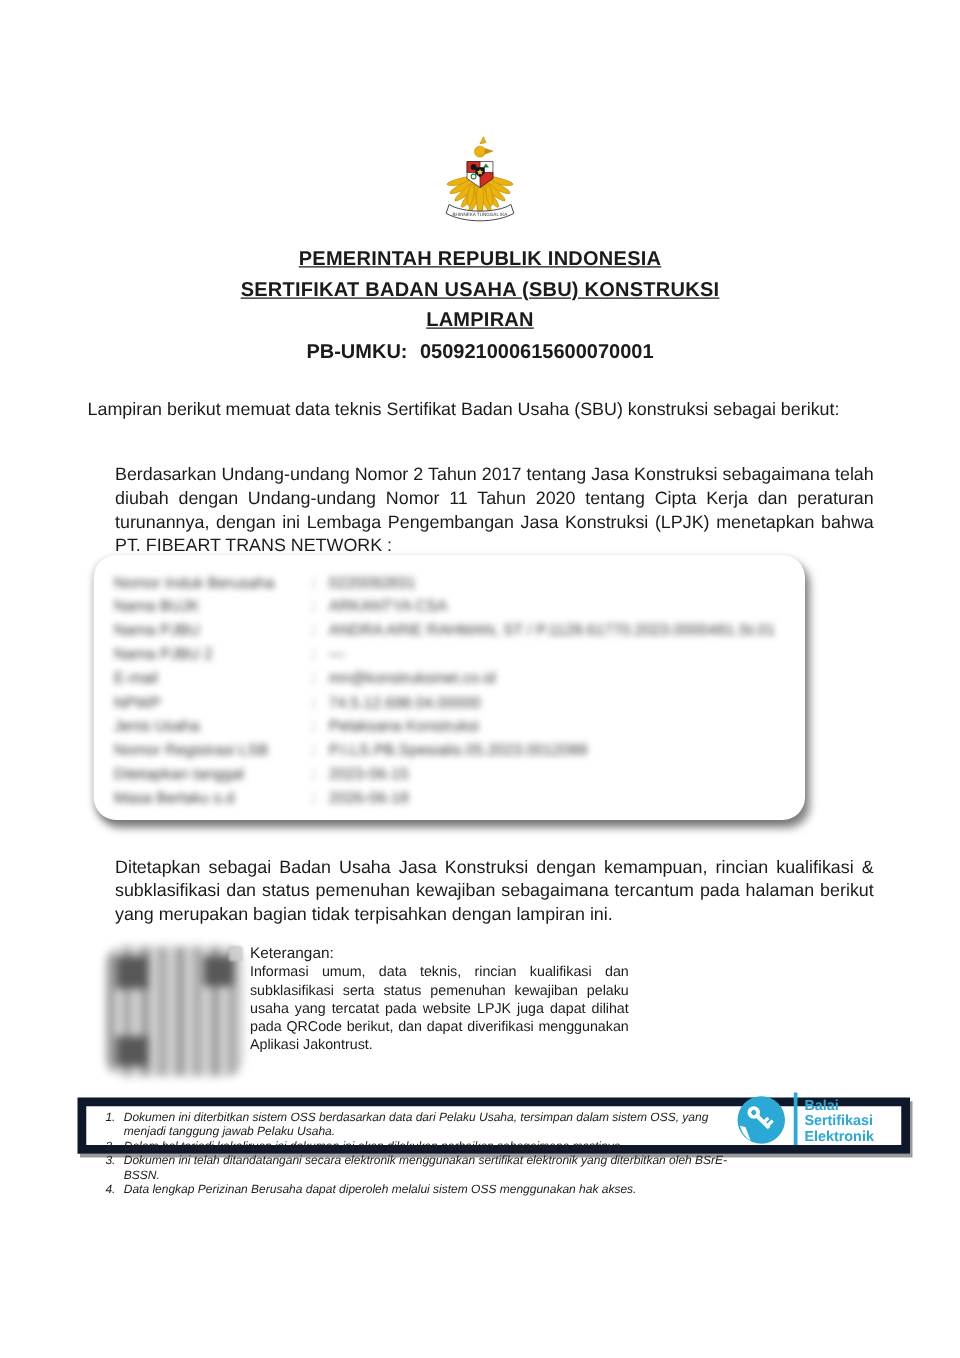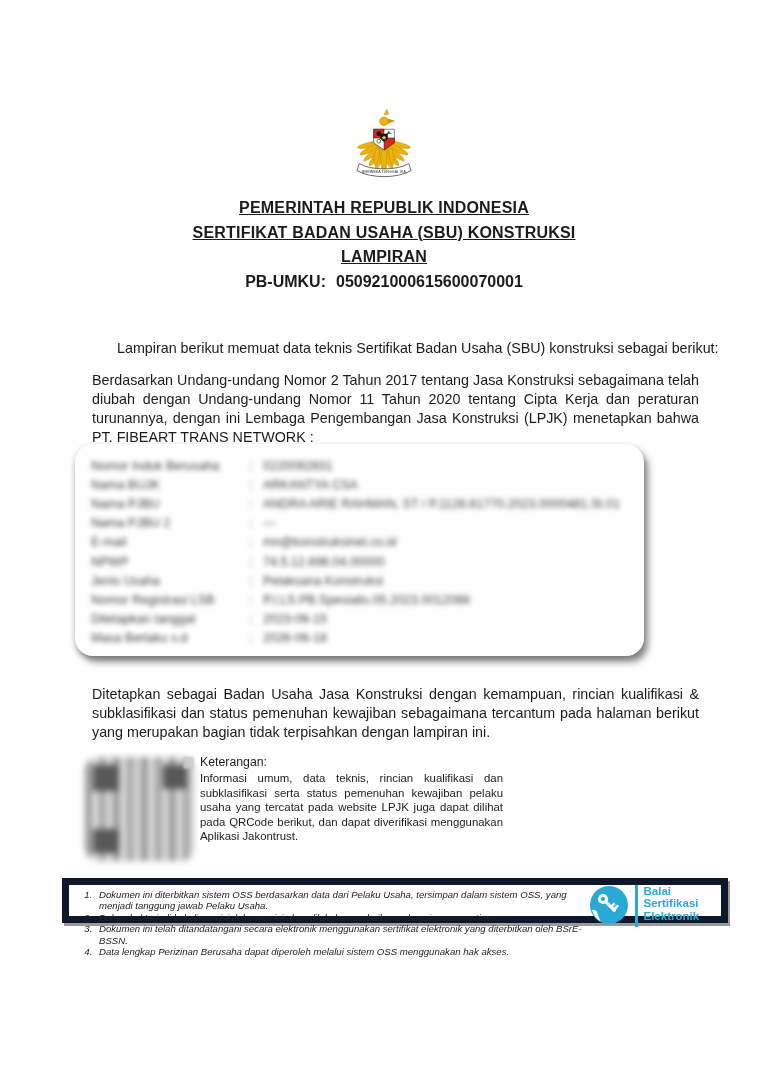--- a/index.html
+++ b/index.html
@@ -8,21 +8,21 @@
     font-family:"Liberation Sans","DejaVu Sans",sans-serif;color:#1b1b1b;overflow:hidden;
   }
   
   .emblem{position:absolute;top:95px;left:50%;transform:translateX(-50%);}
   
   .title-block{position:absolute;top:196px;left:0;right:0;text-align:center;}
   .title-line{font-weight:bold;font-size:16px;line-height:24.5px;letter-spacing:.2px;text-decoration:underline;}
   .pb-line{font-weight:bold;font-size:16px;line-height:24.5px;}
   .pb-line .pb-value{margin-left:10px;}
   
-  .intro-par{position:absolute;top:339px;left:70px;width:630px;font-size:14.3px;line-height:19px;margin-left:47px;}
+  .intro-par{position:absolute;top:319px;left:70px;width:630px;font-size:14.3px;line-height:19px;}
   .legal-par{position:absolute;top:371px;left:92px;width:607px;font-size:14.3px;line-height:19px;text-align:justify;}
   .closing-par{position:absolute;top:685px;left:92px;width:607px;font-size:14.3px;line-height:19px;text-align:justify;}
   
   .data-card{
     position:absolute;top:444px;left:75px;width:569px;height:212px;box-sizing:border-box;
     background:#fff;border-radius:18px;box-shadow:4px 6px 7px rgba(40,40,40,.55), -1px 2px 5px rgba(80,80,80,.25);
     padding:12px 18px 8px 16px;
   }
   .card-row{display:flex;height:19.2px;align-items:center;font-size:12.5px;color:#3d3d3d;
     filter:blur(2.7px);white-space:nowrap;overflow:hidden;}
@@ -48,21 +48,21 @@
   .ket-body{font-size:11.4px;line-height:14.6px;text-align:justify;margin-top:1px;}
   
   .footer-box{
     position:absolute;top:878px;left:62px;width:666px;height:45px;box-sizing:border-box;
     background:#fff;border:7px solid #0f172a;box-shadow:2px 3px 0 #9a9a9a;
     display:flex;align-items:stretch;
   }
   .notes{flex:1;margin:0;padding:4px 4px 2px 26px;font-style:italic;font-size:9.6px;
     line-height:11.4px;color:#222;}
   .notes li{padding-left:4px;margin:0;}
-  .logo-wrap{width:126px;flex:none;display:flex;align-items:flex-start;gap:6px;padding-right:6px;}
+  .logo-wrap{width:126px;flex:none;display:flex;align-items:flex-end;gap:6px;padding-right:6px;}
   .logo-rule{width:2.5px;height:42px;background:var(--logo-color,#2BA9D6);flex:none;}
   .logo-text{font-weight:bold;font-size:11.5px;line-height:12.3px;color:var(--logo-color,#2BA9D6);}
 </style>
 </head>
 <body>
 
 <div class="page">
 
   <div class="emblem">
     <svg width="80" height="94" viewBox="0 0 100 118">

